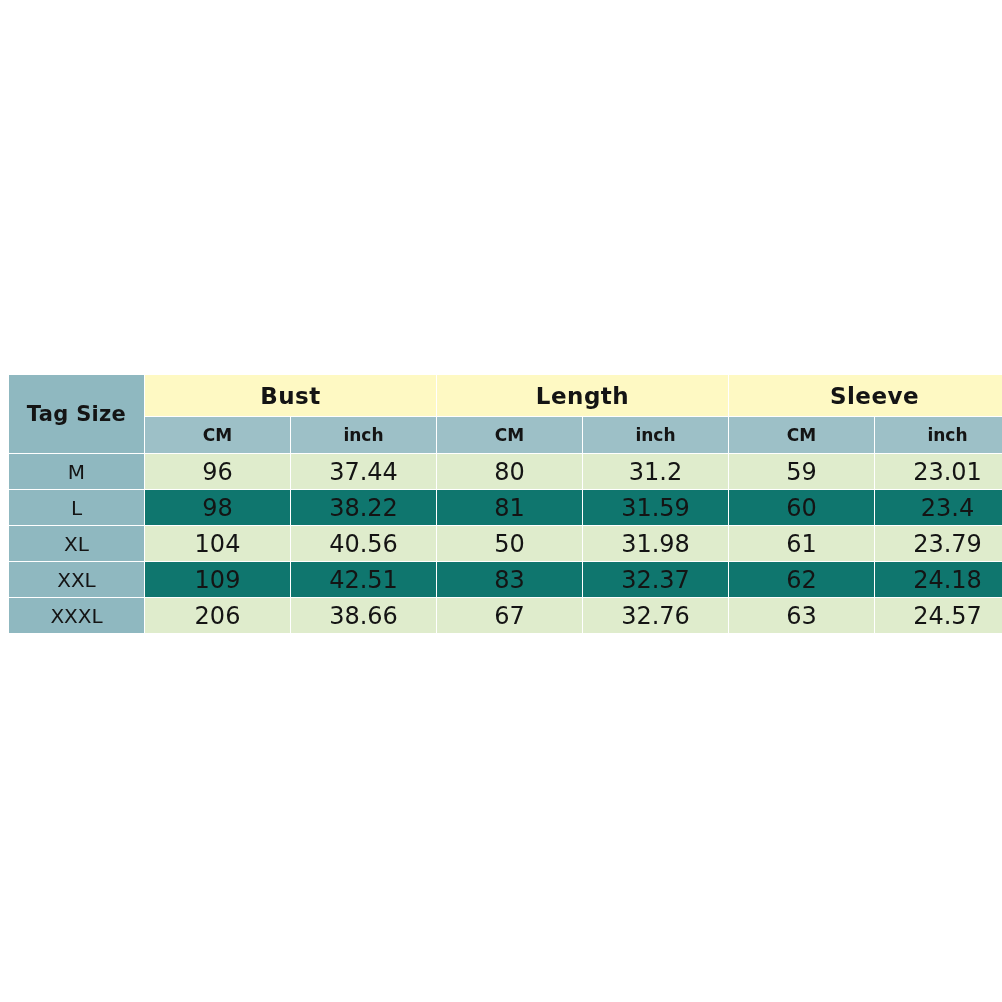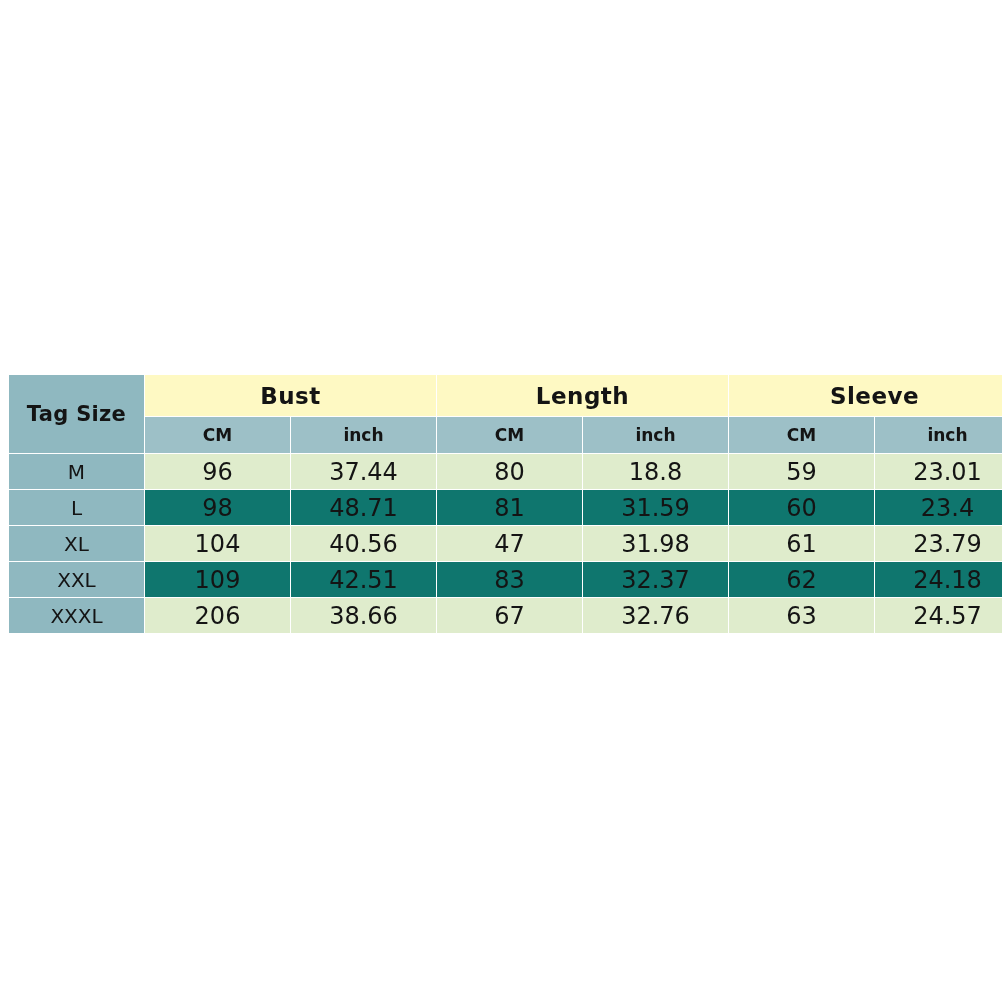--- a/index.html
+++ b/index.html
@@ -106,38 +106,38 @@
         <th class="hdr-unit">CM</th>
         <th class="hdr-unit">inch</th>
       </tr>
     </thead>
     <tbody>
       <tr>
         <td class="size-label">M</td>
         <td class="val">96</td>
         <td class="val">37.44</td>
         <td class="val">80</td>
-        <td class="val">18.8</td>
+        <td class="val">31.2</td>
         <td class="val">59</td>
         <td class="val">23.01</td>
       </tr>
       <tr>
         <td class="size-label">L</td>
         <td class="val alt">98</td>
-        <td class="val alt">48.71</td>
+        <td class="val alt">38.22</td>
         <td class="val alt">81</td>
         <td class="val alt">31.59</td>
         <td class="val alt">60</td>
         <td class="val alt">23.4</td>
       </tr>
       <tr>
         <td class="size-label">XL</td>
         <td class="val">104</td>
         <td class="val">40.56</td>
-        <td class="val">47</td>
+        <td class="val">50</td>
         <td class="val">31.98</td>
         <td class="val">61</td>
         <td class="val">23.79</td>
       </tr>
       <tr>
         <td class="size-label">XXL</td>
         <td class="val alt">109</td>
         <td class="val alt">42.51</td>
         <td class="val alt">83</td>
         <td class="val alt">32.37</td>

